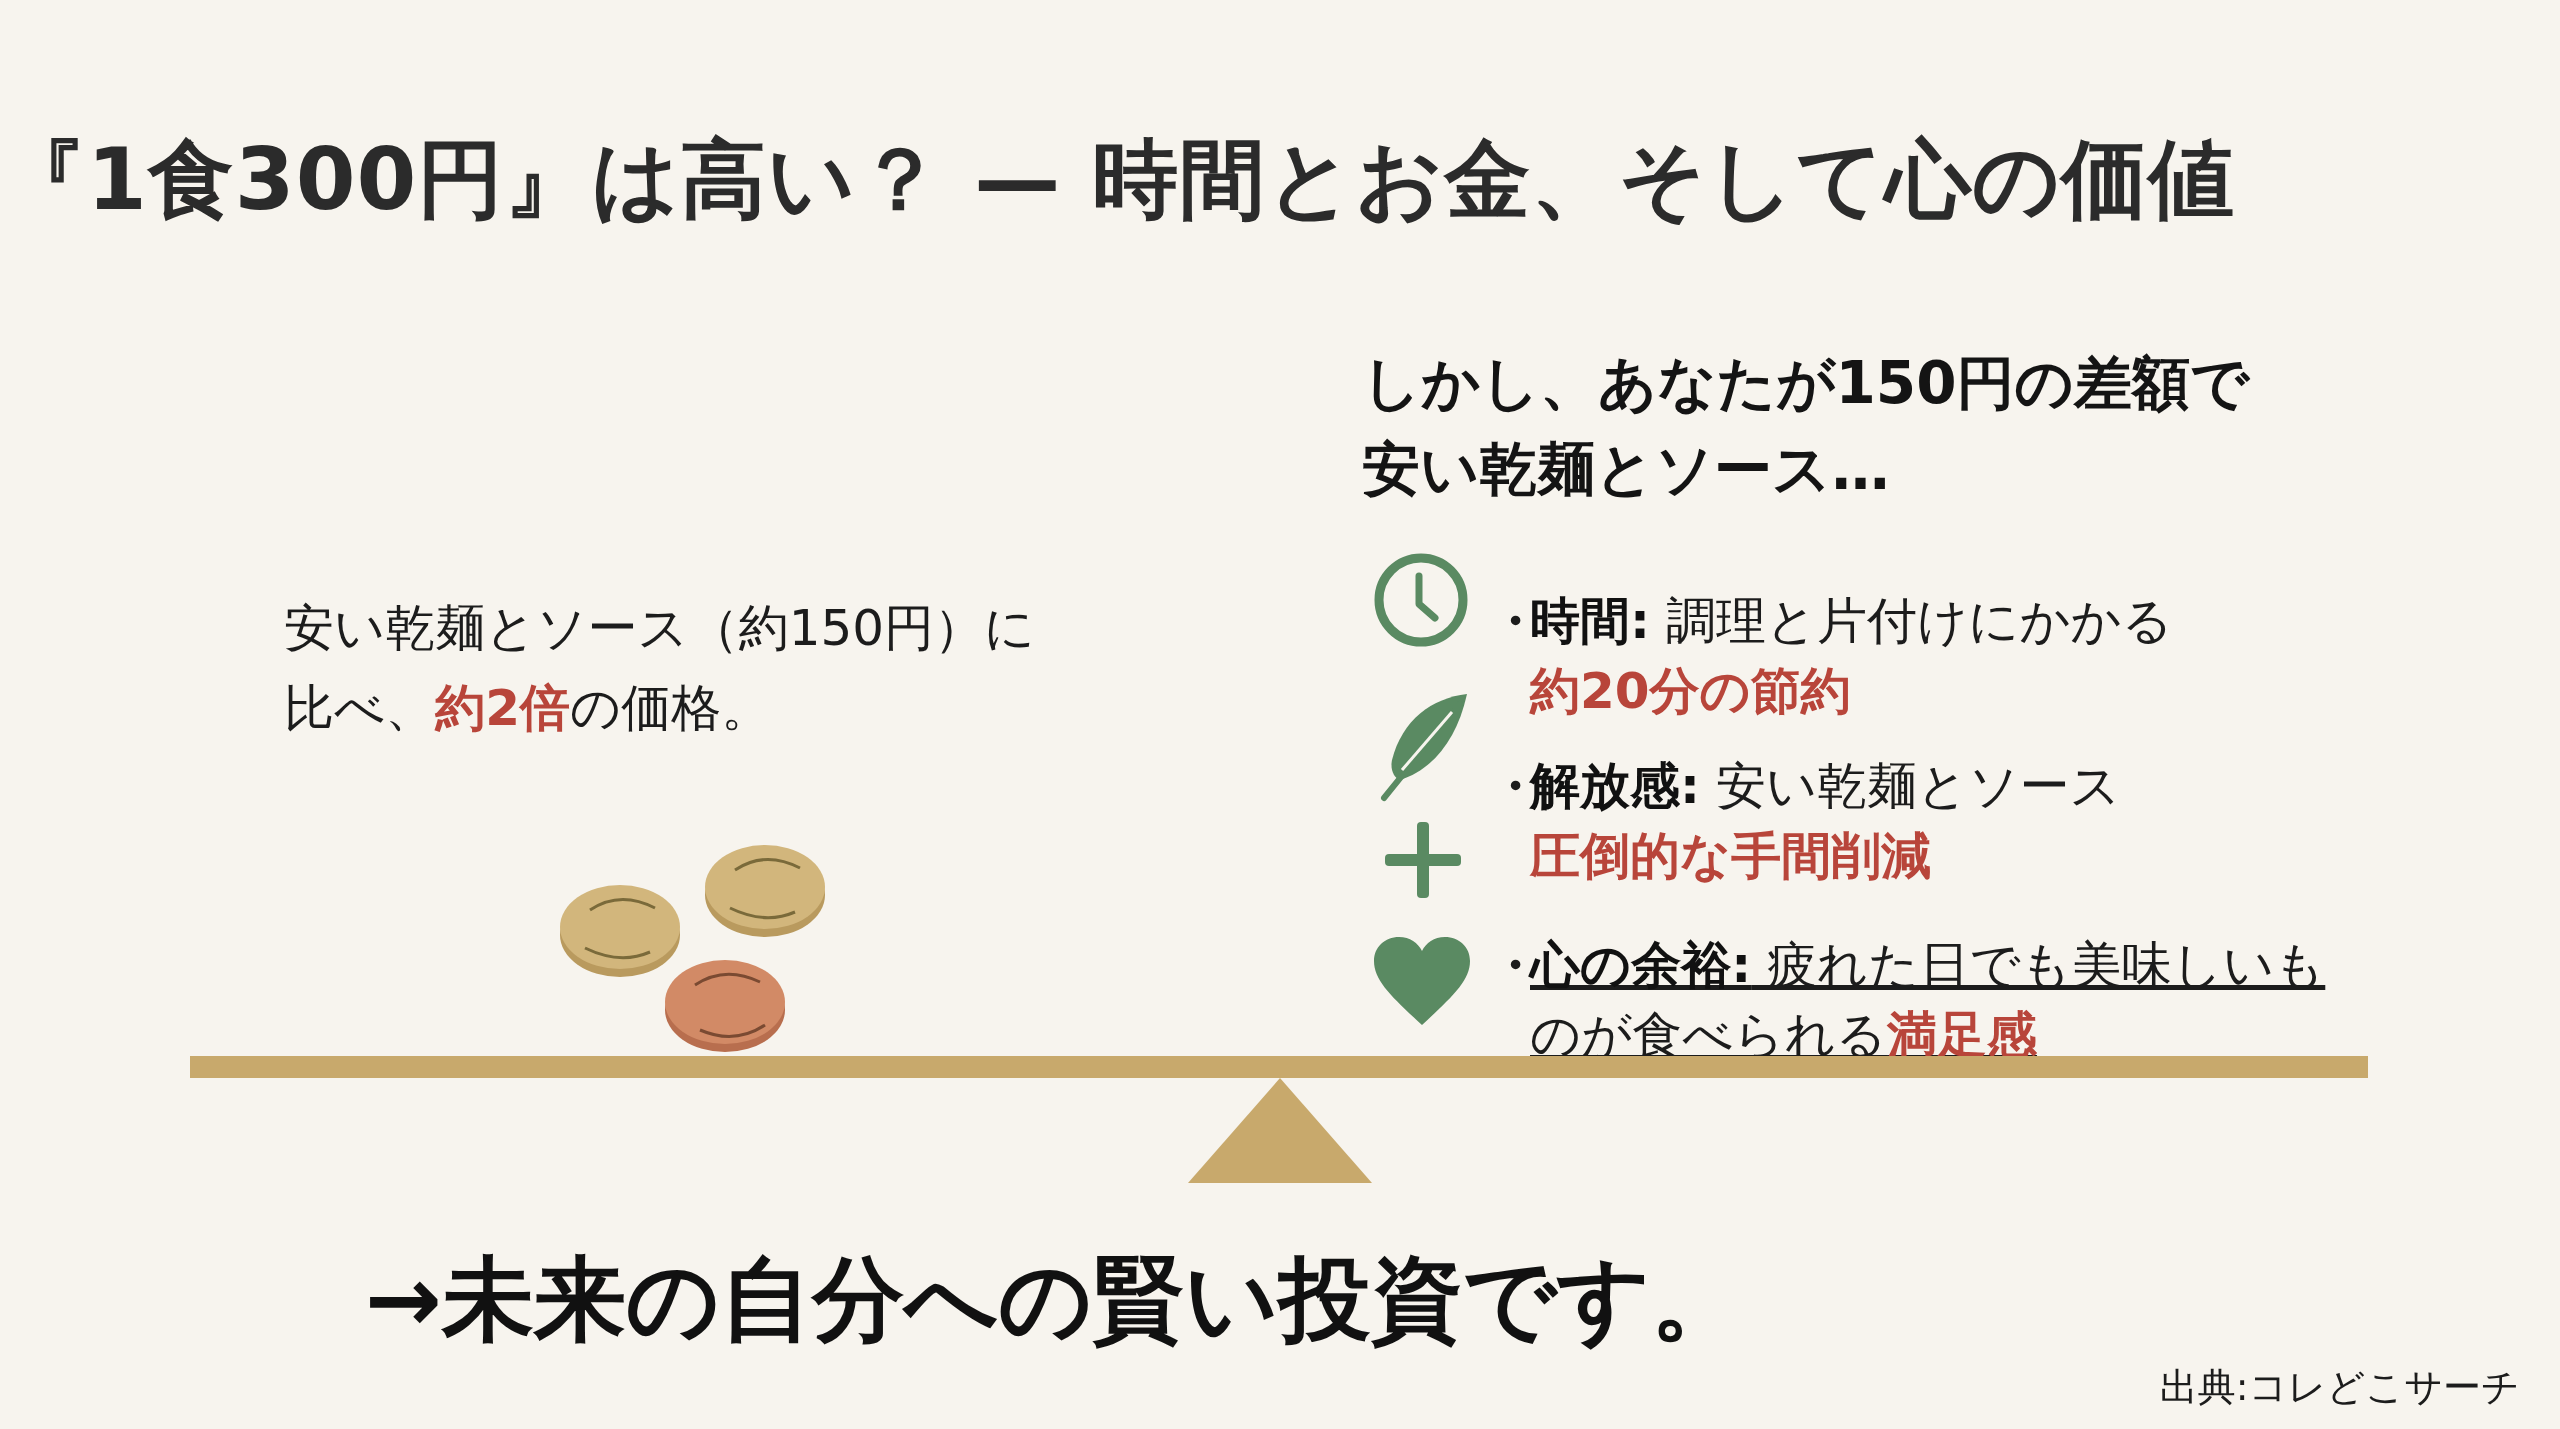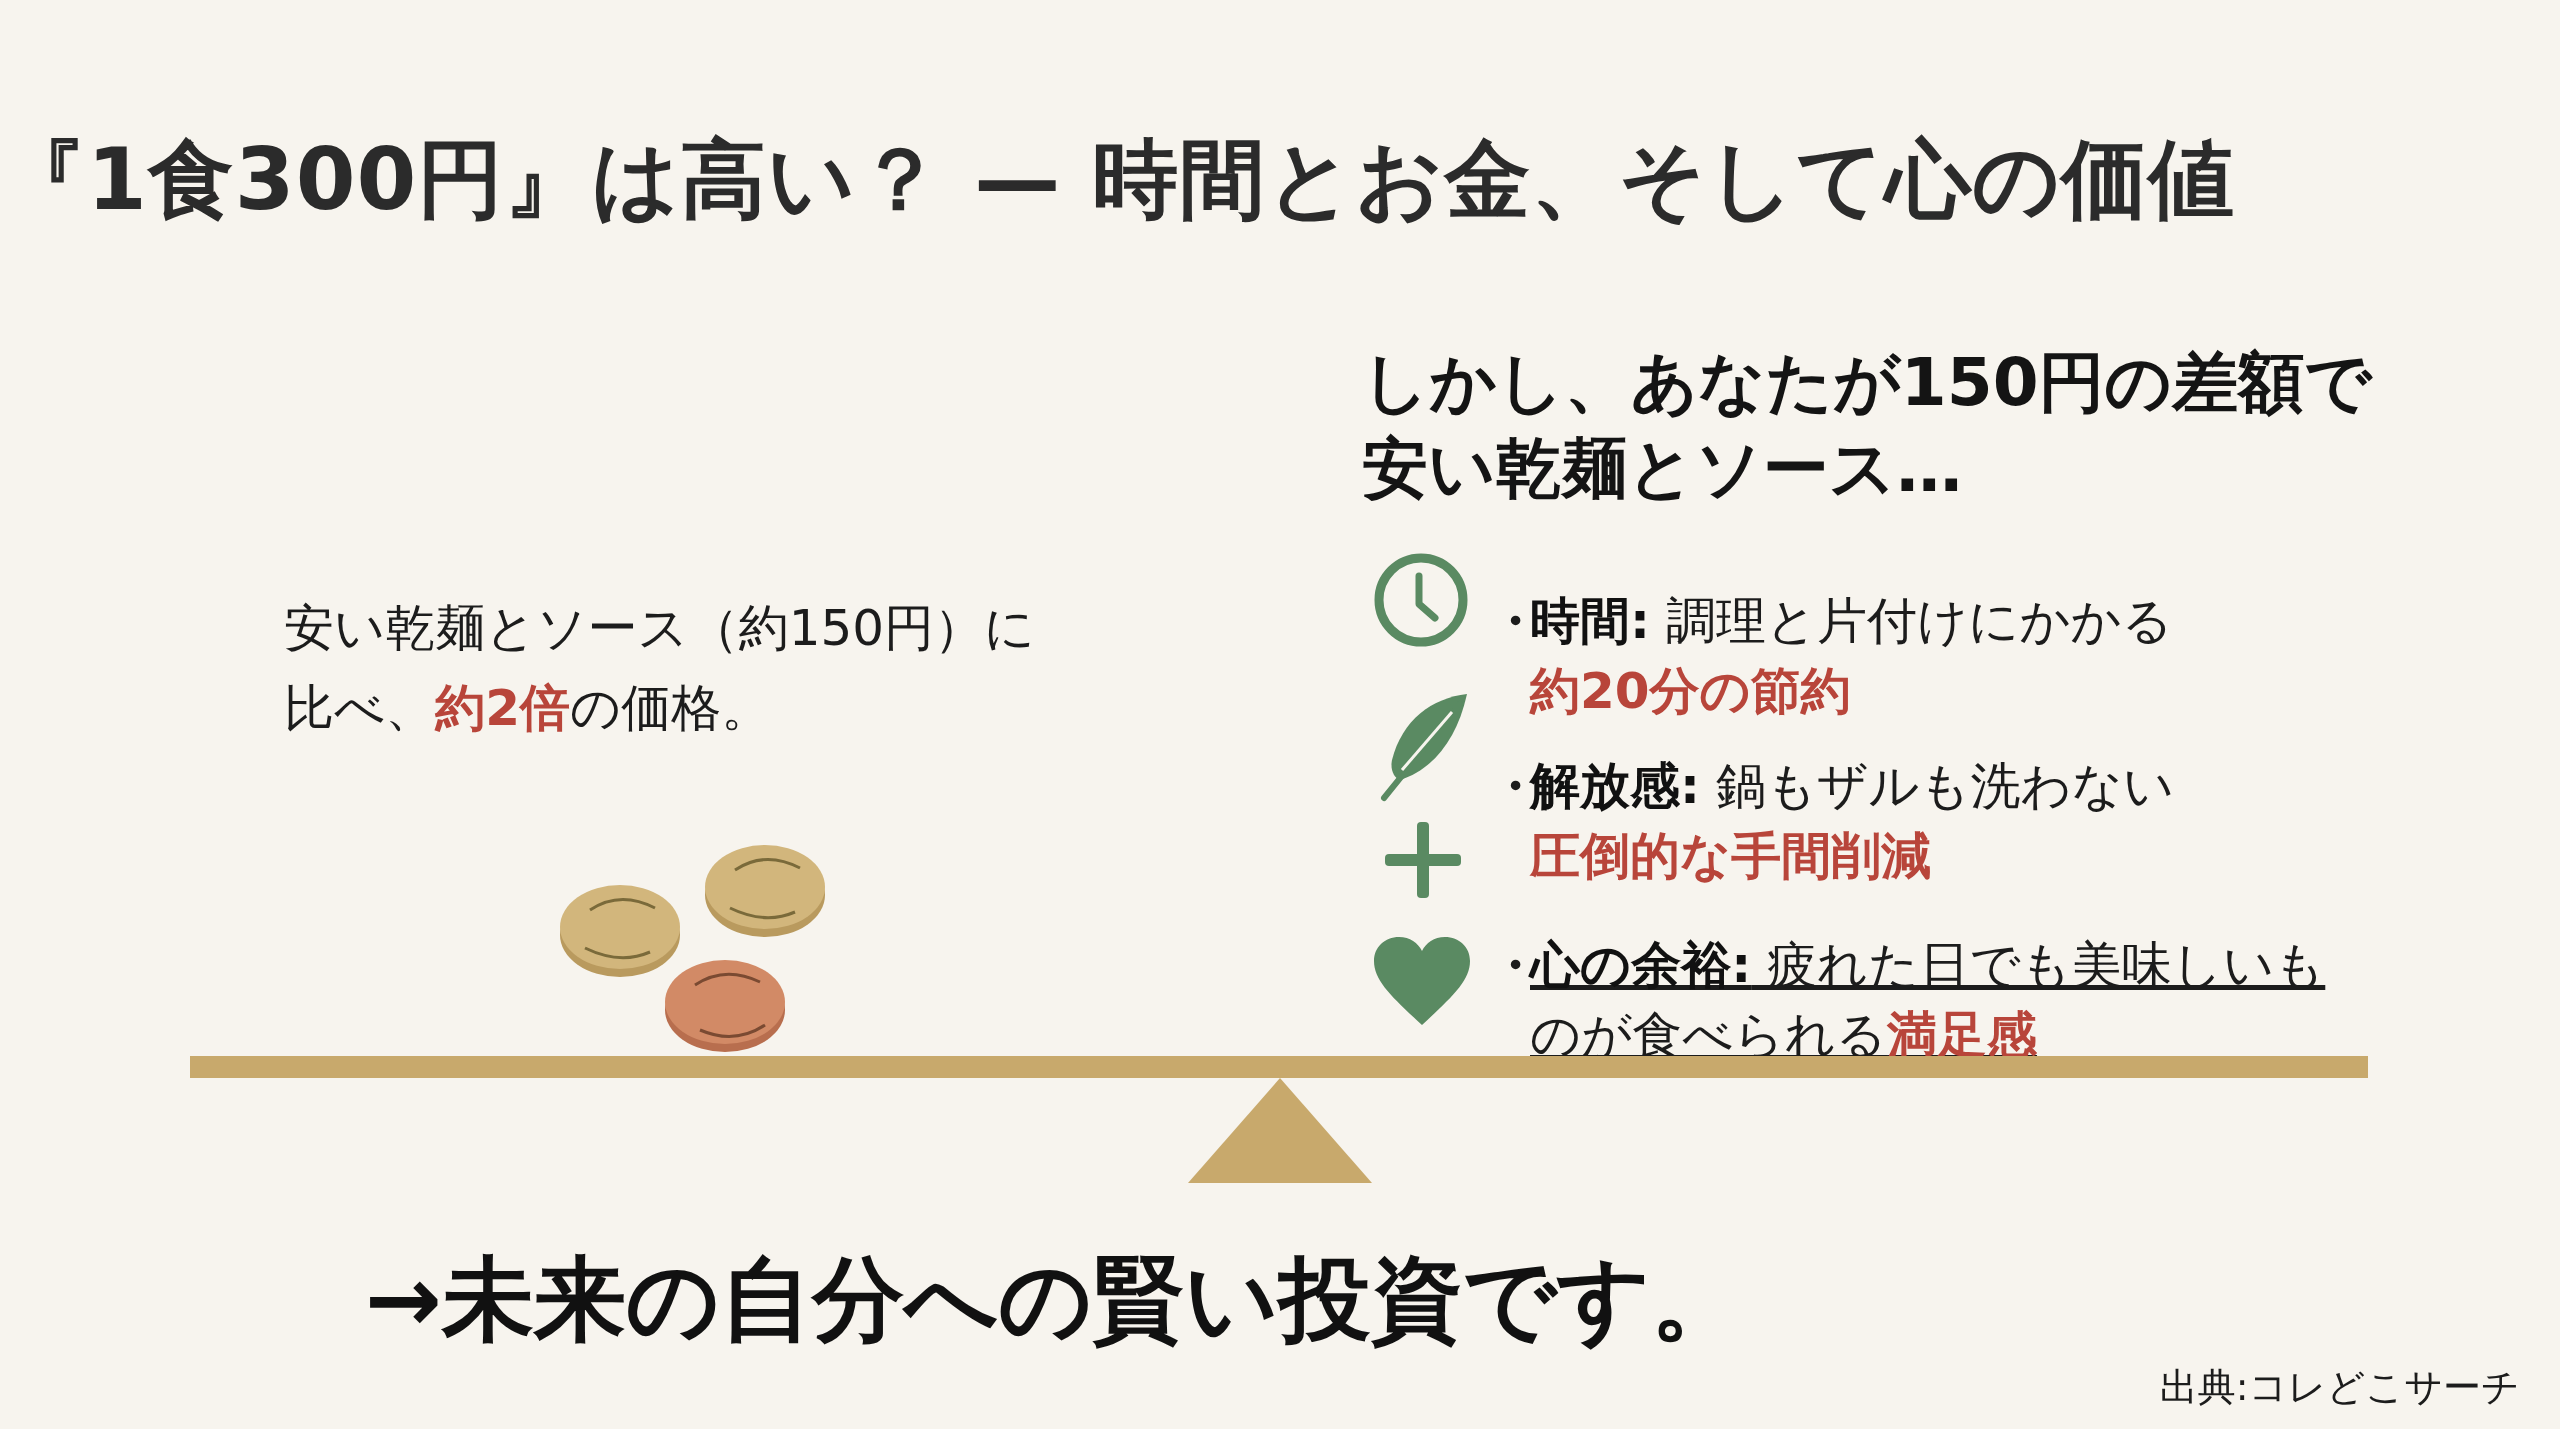--- a/index.html
+++ b/index.html
@@ -14,21 +14,21 @@
       left: 0; width: 2192px; top: 122px; text-align: center;
       font-size: 86px; font-weight: bold; color: #2b2b2b; letter-spacing: 1px;
       white-space: nowrap;
     }
     .left-text {
       left: 284px; top: 588px; font-size: 50px; line-height: 80px; color: #1c1c1c;
       white-space: nowrap;
     }
     .red { color: #b8453a; margin-top: 40px; }
     .right-heading {
-      left: 1362px; top: 340px; font-size: 66px; font-weight: bold; line-height: 86px;
+      left: 1362px; top: 340px; font-size: 58px; font-weight: bold; line-height: 86px;
       white-space: nowrap; color: #141414;
     }
     .item { left: 1490px; font-size: 50px; line-height: 70px; white-space: nowrap; margin-top: 36px; }
     .item .label { font-weight: bold; color: #111; }
     .item .bullet { display: inline-block; width: 40px; font-weight: bold; }
     .item .line2 { padding-left: 40px; }
     .item .hl { color: #b8453a; font-weight: bold; }
     .icon { position: absolute; }
     .beam {
       left: 190px; top: 1056px; width: 2178px; height: 22px; background: #c8a96c;
@@ -98,21 +98,21 @@
 <svg class="icon" style="left:1372px; top:935px;" width="100" height="92" viewBox="0 0 100 92">
   <path d="M50 90 C20 62 2 46 2 26 C2 12 13 2 27 2 C38 2 46 8 50 16 C54 8 62 2 73 2 C87 2 98 12 98 26 C98 46 80 62 50 90 Z" fill="#5a8a62"></path>
 </svg>
 
 <div class="abs item" style="top:550px;">
   <div><span class="bullet">・</span><span class="label">時間:</span><span> 調理と片付けにかかる</span></div>
   <div class="line2"><span></span><span class="hl">約20分の節約</span></div>
 </div>
 
 <div class="abs item" style="top:715px;">
-  <div><span class="bullet">・</span><span class="label">解放感:</span><span> 鍋もザルも洗わない</span></div>
+  <div><span class="bullet">・</span><span class="label">解放感:</span><span> 安い乾麺とソース</span></div>
   <div class="line2"><span></span><span class="hl">圧倒的な手間削減</span></div>
 </div>
 
 <div class="abs item" style="top:894px;text-decoration:underline;">
   <div><span class="bullet">・</span><span class="label">心の余裕:</span><span> 疲れた日でも美味しいも</span></div>
   <div class="line2"><span>のが食べられる</span><span class="hl">満足感</span></div>
 </div>
 
 <div class="abs beam"></div>
 <div class="abs fulcrum"></div>

